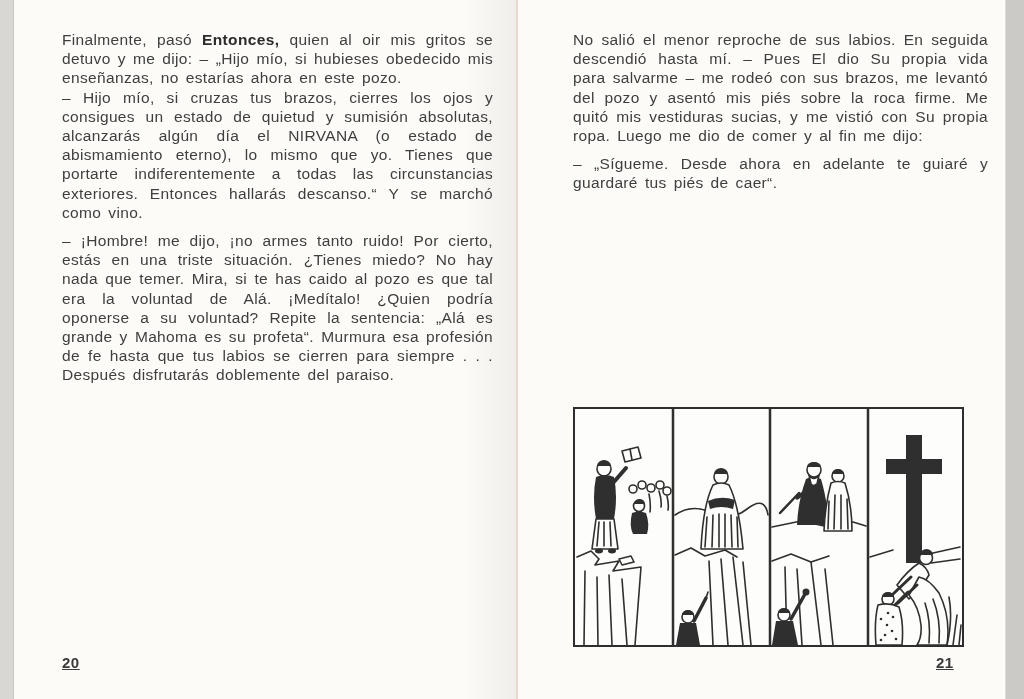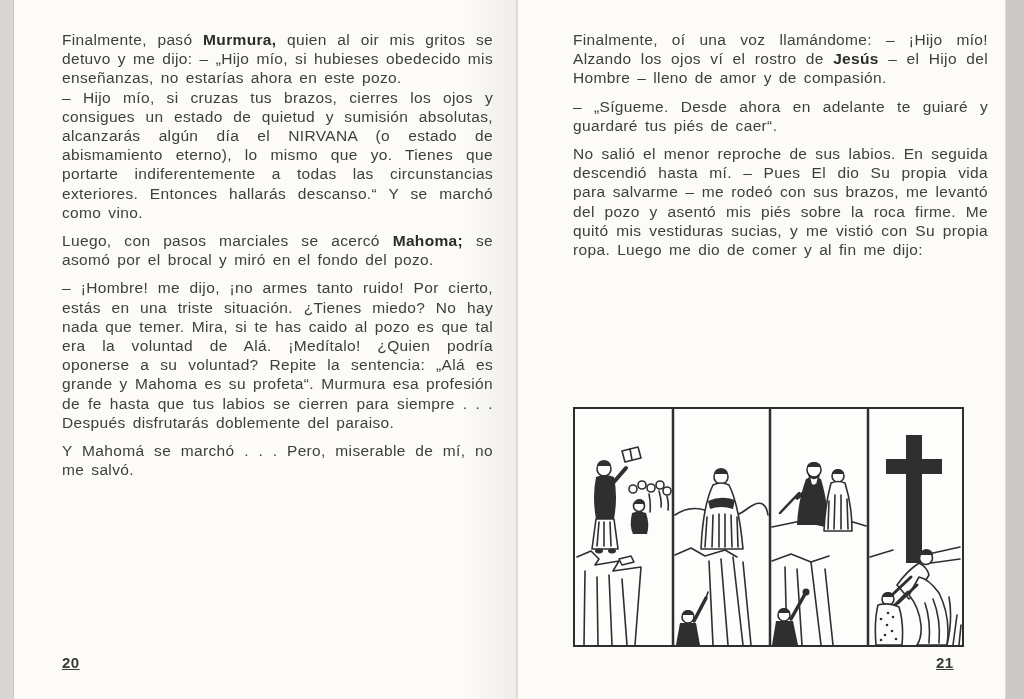--- a/index.html
+++ b/index.html
@@ -41,31 +41,28 @@
 <body>
 
 <div class="scan">
 
   <div class="edge-left"></div>
   <div class="edge-right"></div>
   <div class="gutter-shade"></div>
   <div class="gutter-line"></div>
 
   <div class="text-col col-left">
-      <p class="nogap">Finalmente, pasó <strong>Murmura,</strong> quien al oir mis gritos se detuvo y me dijo: – „Hijo mío, si hubieses obedecido mis enseñanzas, no estarías ahora en este pozo.</p>
+      <p class="nogap">Finalmente, pasó <strong>Entonces,</strong> quien al oir mis gritos se detuvo y me dijo: – „Hijo mío, si hubieses obedecido mis enseñanzas, no estarías ahora en este pozo.</p>
       <p>– Hijo mío, si cruzas tus brazos, cierres los ojos y consigues un estado de quietud y sumisión absolutas, alcanzarás algún día el NIRVANA (o estado de abismamiento eterno), lo mismo que yo. Tienes que portarte indiferentemente a todas las circunstancias exteriores. Entonces hallarás descanso.“ Y se marchó como vino.</p>
-      <p>Luego, con pasos marciales se acercó <strong>Mahoma;</strong> se asomó por el brocal y miró en el fondo del pozo.</p>
       <p>– ¡Hombre! me dijo, ¡no armes tanto ruido! Por cierto, estás en una triste situación. ¿Tienes miedo? No hay nada que temer. Mira, si te has caido al pozo es que tal era la voluntad de Alá. ¡Medítalo! ¿Quien podría oponerse a su voluntad? Repite la sentencia: „Alá es grande y Mahoma es su profeta“. Murmura esa profesión de fe hasta que tus labios se cierren para siempre . . . Después disfrutarás doblemente del paraiso.</p>
-      <p>Y Mahomá se marchó . . . Pero, miserable de mí, no me salvó.</p>
     </div>
 
   <div class="text-col col-right">
-      <p>Finalmente, oí una voz llamándome: – ¡Hijo mío! Alzando los ojos ví el rostro de <strong>Jesús</strong> – el Hijo del Hombre – lleno de amor y de compasión.</p>
+      <p>No salió el menor reproche de sus labios. En seguida descendió hasta mí. – Pues El dio Su propia vida para salvarme – me rodeó con sus brazos, me levantó del pozo y asentó mis piés sobre la roca firme. Me quitó mis vestiduras sucias, y me vistió con Su propia ropa. Luego me dio de comer y al fin me dijo:</p>
       <p>– „Sígueme. Desde ahora en adelante te guiaré y guardaré tus piés de caer“.</p>
-      <p>No salió el menor reproche de sus labios. En seguida descendió hasta mí. – Pues El dio Su propia vida para salvarme – me rodeó con sus brazos, me levantó del pozo y asentó mis piés sobre la roca firme. Me quitó mis vestiduras sucias, y me vistió con Su propia ropa. Luego me dio de comer y al fin me dijo:</p>
     </div>
 
   <div class="illustration">
     <svg width="387" height="236" viewBox="0 0 387 236" stroke="#2f2f2f" fill="none" stroke-width="1.6" stroke-linecap="round" stroke-linejoin="round">
 
       <g>
         <path d="M2,148 L16,142 24,150 20,156 44,152 38,162 66,158 60,236"></path>
         <path d="M10,162 L9,236 M22,168 L23,236 M34,166 L37,236 M47,170 L52,236"></path>
         <path d="M44,150 l12,-3 3,6 -12,3 z" fill="#fdfdfb"></path>
         <circle cx="29" cy="60" r="7" fill="#fdfdfb"></circle>

